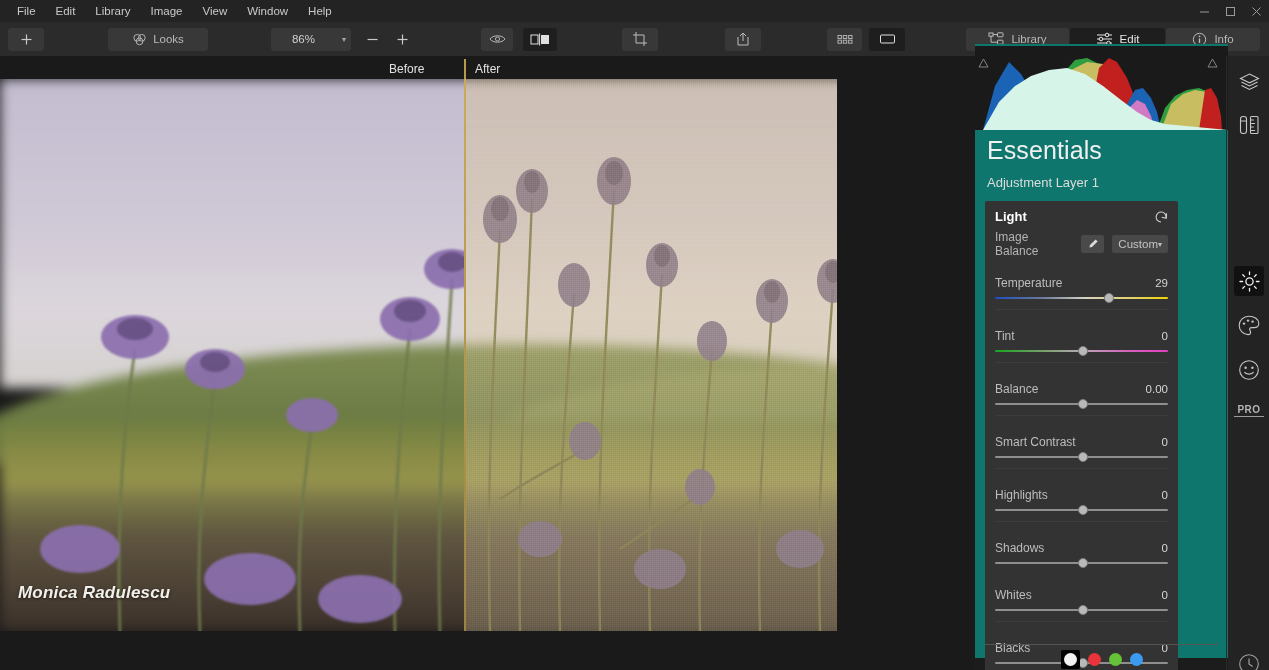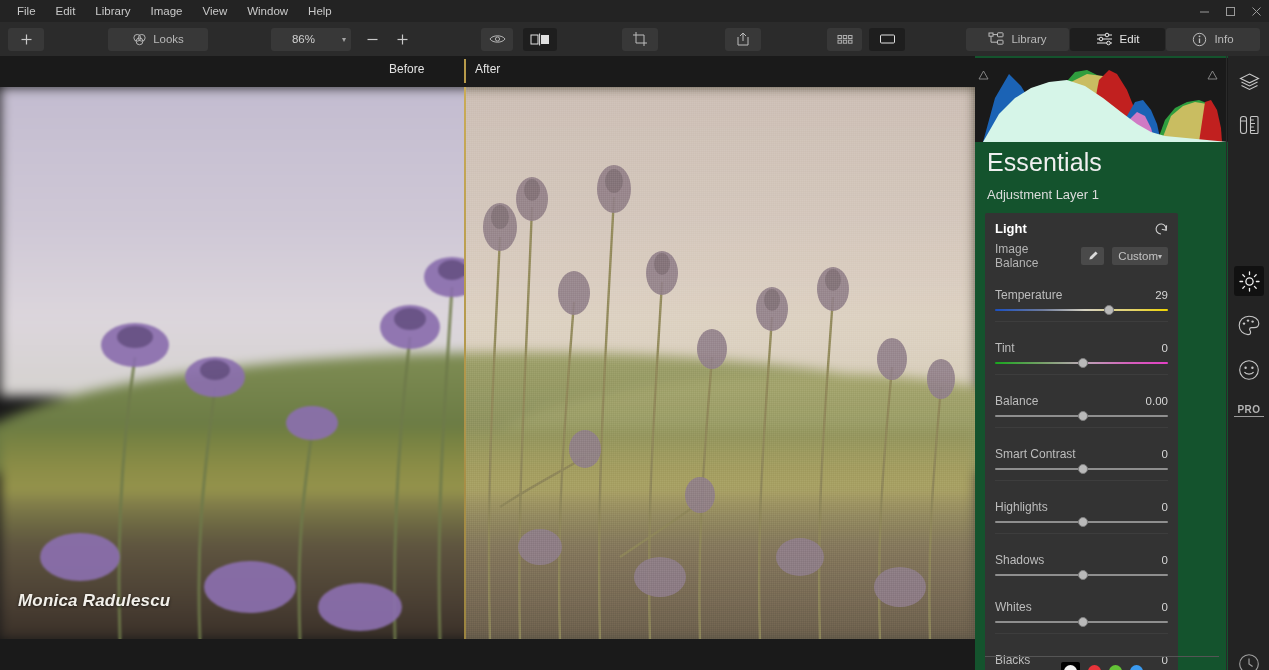--- a/index.html
+++ b/index.html
@@ -74,21 +74,21 @@
   }
   .lbl-after {
     position: absolute; left: 475px; top: 6px; color: #e2e2e2; font-size: 12px;
   }
   .divider-top {
     position: absolute; left: 464px; top: 3px; width: 2px; height: 24px;
     background: #b79a4a;
   }
 
   .photo {
-    position: absolute; top: 31px; left: 0; width: 975px; height: 552px;
+    position: absolute; top: 23px; left: 0; width: 837px; height: 552px;
     overflow: hidden;
   }
   .half { position: absolute; top: 0; height: 552px; overflow: hidden; }
   .half.before { left: 0; width: 464px; }
   .half.after  { left: 466px; width: 509px; }
 
   .scene { position: absolute; top: 0; left: 0; height: 552px; }
   
   .scene.b { width: 975px; left: 0; }
   .scene.a { width: 975px; left: -466px; }
@@ -148,22 +148,22 @@
     letter-spacing: 0.2px;
   }
   .divider-img {
     position: absolute; top: 0; left: 464px; width: 2px; height: 552px;
     background: linear-gradient(180deg,#c9ab57,#9b8440);
     z-index: 9;
   }
 
   
   .right-panel {
-    position: absolute; top: 56px; left: 975px; width: 253px; height: 614px;
-    background: #14532d;
+    position: absolute; top: 44px; left: 975px; width: 253px; height: 614px;
+    background: #0f766e;
   }
   .histogram {
     position: absolute; top: 2px; left: 0; width: 253px; height: 84px; background: #1a1a1a;
   }
   .hist-warn-l { position: absolute; left: 3px; top: 12px; }
   .hist-warn-r { position: absolute; right: 10px; top: 12px; }
 
   .panel-title {
     position: absolute; top: 92px; left: 12px;
     color: #f0f0f0; font-size: 25px; font-weight: normal; letter-spacing: 0.1px;

